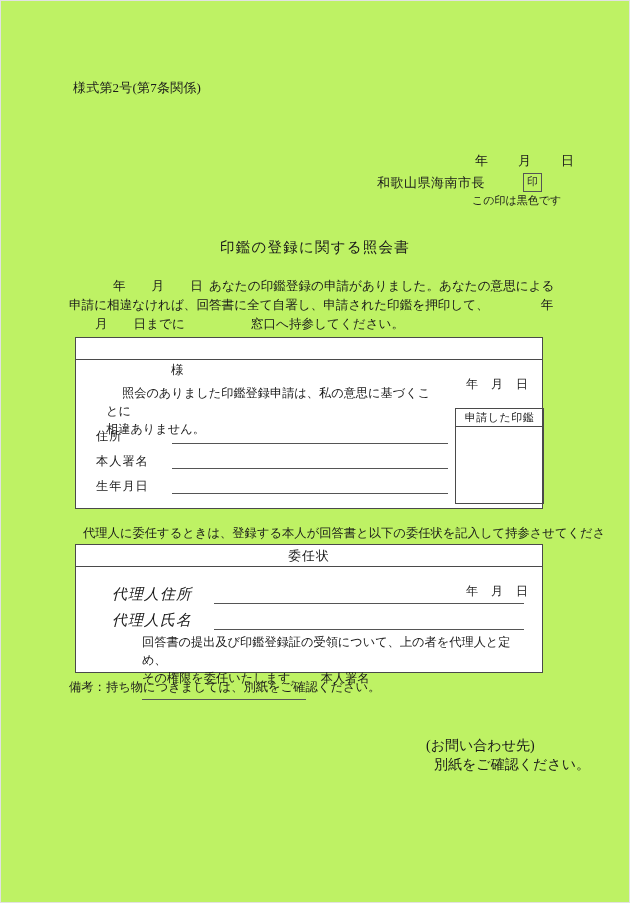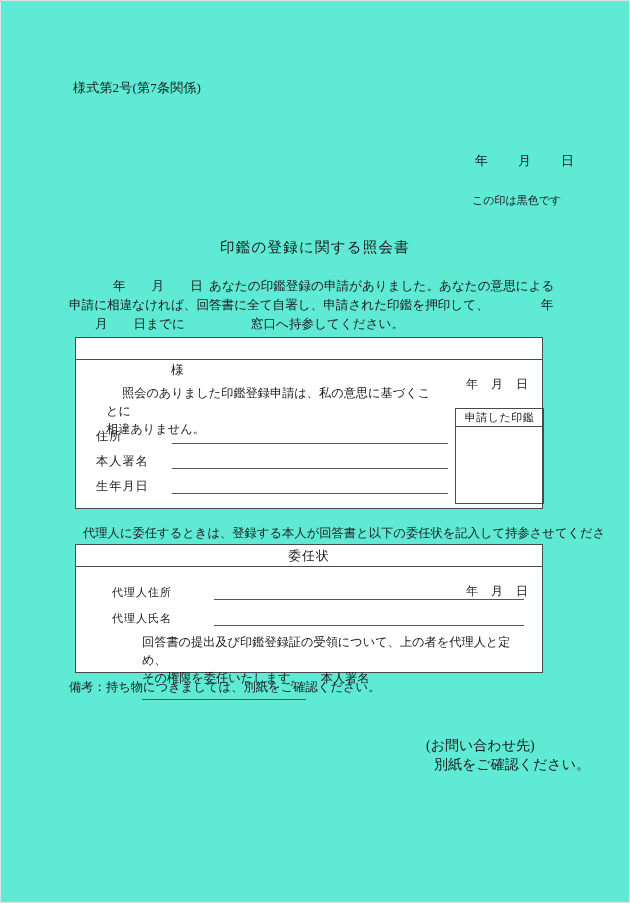--- a/index.html
+++ b/index.html
@@ -7,21 +7,21 @@
     padding: 0;
     background: #f2f2f2;
   }
   body {
     font-family: "Liberation Serif", "DejaVu Serif", serif;
   }
   .page {
     position: relative;
     width: 630px;
     height: 903px;
-    background: #5eead4;
+    background: #bef264;
     box-sizing: border-box;
     border: 1px solid #e2e2e2;
     overflow: hidden;
     color: #1a1a1a;
   }
 
   
   .abs { position: absolute; }
   .nowrap { white-space: nowrap; margin-top: 34px; }
 
@@ -179,23 +179,24 @@
     left: 82px;
     top: 524px;
     font-size: 12.3px;
   }
 
   
   #poa-box { left: 74px; top: 543px; width: 468px; height: 129px; }
   .poa-row {
     position: absolute;
     left: 36px;
-    font-size: 11px;
+    font-size: 15px;
     display: flex;
     align-items: flex-end;
+    font-style: italic;
   }
   .poa-label {
     width: 102px;
     display: inline-block;
     letter-spacing: 1px;
   }
   .poa-line {
     display: inline-block;
     width: 310px;
     border-bottom: 1px solid #555;
@@ -241,20 +242,24 @@
 <body>
 
 <div class="page">
 
   <div class="abs form-no">様式第2号(第7条関係)</div>
 
   <div class="abs top-date nowrap">
     <span>年</span><span class="gap"></span><span>月</span><span class="gap"></span><span>日</span>
   </div>
 
+  <div class="abs mayor-row">
+    <span class="mayor-name">和歌山県海南市長</span>
+    <span class="seal-box-small">印</span>
+  </div>
   <div class="abs seal-note">この印は黒色です</div>
 
   <div class="abs body-para">
     <span class="indent"></span><span>年</span><span class="g"></span><span>月</span><span class="g"></span><span>日</span>&nbsp;&nbsp;<span>あなたの印鑑登録の申請がありました。あなたの意思による申請に</span><span>相違なければ、回答書に全て自署し、申請された印鑑を押印して、</span><span class="g2"></span><span>年</span><span class="g"></span><span>月</span><span class="g"></span><span>日ま</span><span>でに</span><span class="g3"></span><span>窓口へ持参してください。</span>
   </div>
 
   <div class="abs doc-title">印鑑の登録に関する照会書</div>
 
   <div class="box" id="reply-box">
     <div class="box-head">

